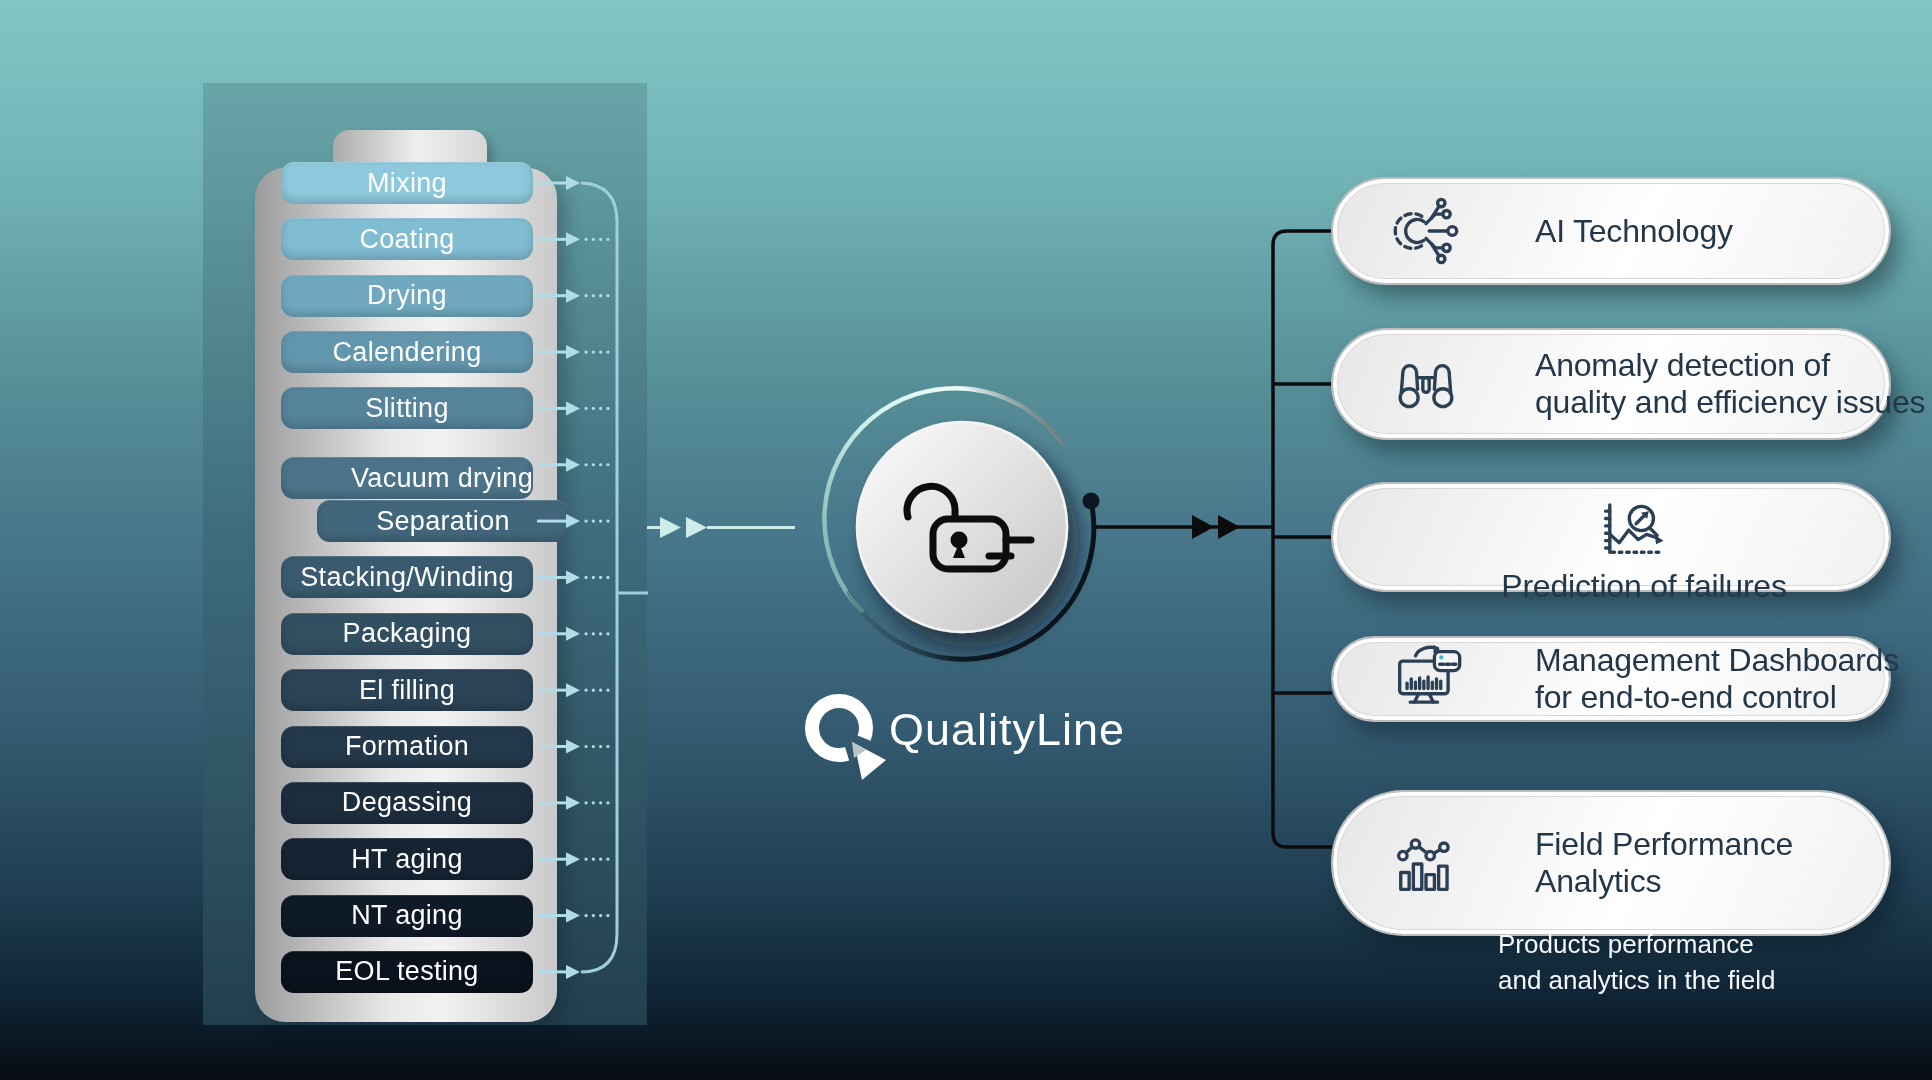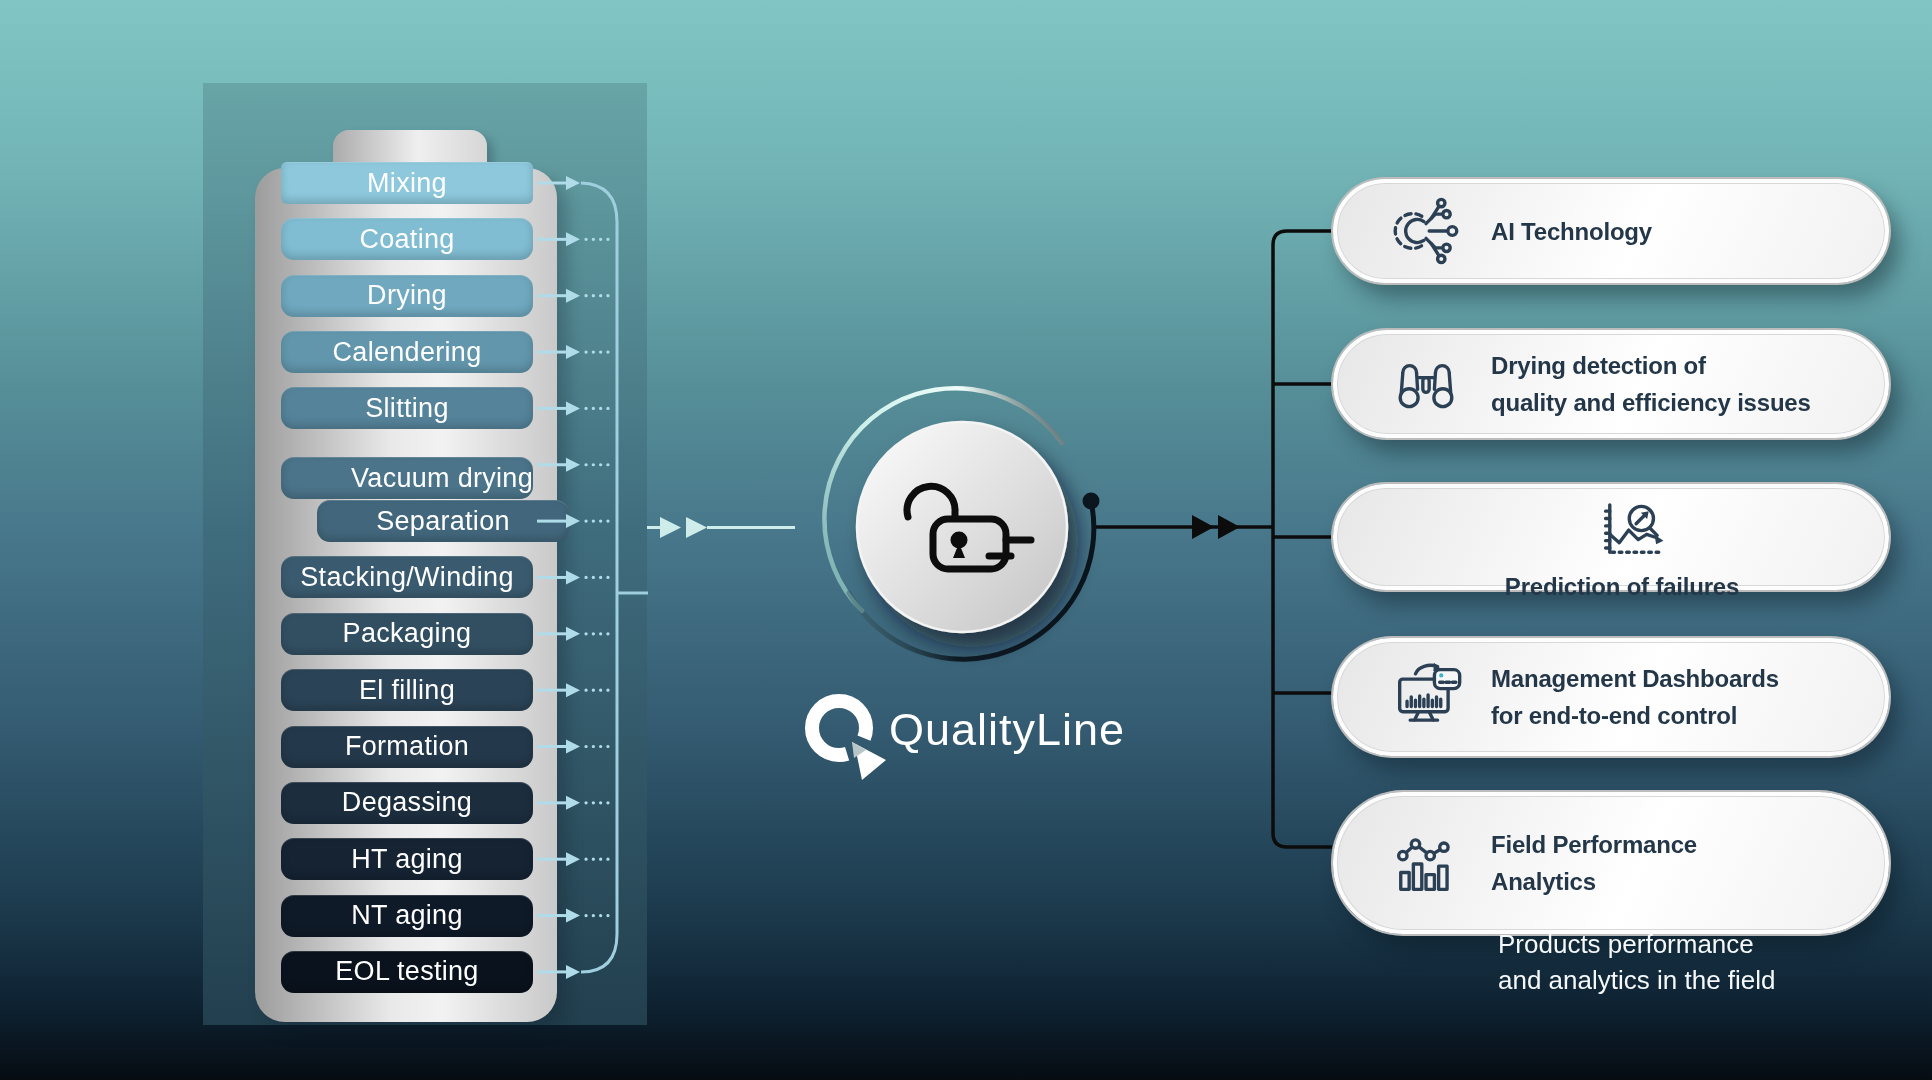--- a/index.html
+++ b/index.html
@@ -49,38 +49,38 @@
     background:linear-gradient(115deg,#e7e7e7 0%,#ffffff 55%,#f1f1f1 100%);
     border:4px solid #fdfdfd;
     box-shadow:0 0 0 2px #bcbcbc, 10px 14px 22px rgba(8,22,32,.42),
                inset 0 0 0 1px #d8d8d8;
     display:flex;align-items:center;box-sizing:border-box;
   }
   .icon-slot{width:86px;height:80px;margin-left:46px;flex:none;
     display:flex;align-items:center;justify-content:center;}
   .card-text{margin-left:22px;}
   .card-line{
-    color:#233749;font-size:24px;font-weight:bold;line-height:37px;
-    white-space:nowrap;letter-spacing:-.2px;
+    color:#233749;font-size:32px;font-weight:normal;line-height:37px;
+    white-space:nowrap;letter-spacing:-.2px;margin-left:44px;
   }
   .caption{position:absolute;left:1498px;top:926px;}
   .caption-line{color:#f4f8fa;font-size:26px;line-height:36px;white-space:nowrap;}
 </style>
 </head>
 <body>
 
 <div class="stage">
 
   <div class="battery-column"></div>
   <div class="battery-cap"></div>
   <div class="battery-body"></div>
 
   <div id="pills">
 
-      <div class="pill" style="top: 162px; background: rgb(141, 200, 220); border-radius: 6px;">
+      <div class="pill" style="top: 162px; background: rgb(141, 200, 220);">
         <span class="pill-label">Mixing</span>
       </div>
 
       <div class="pill" style="top: 218.35px; background: rgb(128, 188, 210);">
         <span class="pill-label">Coating</span>
       </div>
 
       <div class="pill" style="top: 274.7px; background: rgb(111, 168, 191); text-align: center;">
         <span class="pill-label">Drying</span>
       </div>
@@ -279,21 +279,21 @@
           <svg width="80" height="80" viewBox="0 0 76 76">
    <circle cx="22" cy="51" r="8.5" fill="none" stroke="#2B4054" stroke-width="3.2" stroke-linecap="round" stroke-linejoin="round"></circle>
             <circle cx="54" cy="51" r="8.5" fill="none" stroke="#2B4054" stroke-width="3.2" stroke-linecap="round" stroke-linejoin="round"></circle>
    <path d="M 14.5,47 L 16,27 A 6.5 6.5 0 0 1 29,27 L 30,43" fill="none" stroke="#2B4054" stroke-width="3.2" stroke-linecap="round" stroke-linejoin="round"></path>
    <path d="M 61.5,47 L 60,27 A 6.5 6.5 0 0 0 47,27 L 46,43" fill="none" stroke="#2B4054" stroke-width="3.2" stroke-linecap="round" stroke-linejoin="round"></path>
    <path d="M 31,32 H 45" fill="none" stroke="#2B4054" stroke-width="3.2" stroke-linecap="round" stroke-linejoin="round"></path>
             <rect x="35" y="32" width="6" height="14" rx="3" fill="none" stroke="#2B4054" stroke-width="3.2" stroke-linecap="round" stroke-linejoin="round"></rect>
           </svg>
         </div>
         <div class="card-text">
-          <div class="card-line">Drying detection of</div>
+          <div class="card-line">Anomaly detection of</div>
           <div class="card-line">quality and efficiency issues</div>
         </div>
       </div>
 
       <div class="card" style="top: 484px; height: 106px; flex-direction: column;">
         <div class="icon-slot">
           <svg width="80" height="80" viewBox="0 0 76 76">
    <path d="M 15,16 V 61" fill="none" stroke="#2B4054" stroke-width="3.2" stroke-linecap="round" stroke-linejoin="round"></path>
    <path d="M 15,22 h -4 M 15,29 h -4 M 15,36 h -4 M 15,43 h -4 M 15,50 h -4 M 15,57 h -4" fill="none" stroke="#2B4054" stroke-width="3.2" stroke-linecap="round" stroke-linejoin="round"></path>
    <path d="M 17,61 H 64" fill="none" stroke="#2B4054" stroke-width="3.2" stroke-linecap="round" stroke-linejoin="round" stroke-dasharray="2.5 4.5"></path>
@@ -304,21 +304,21 @@
    <path d="M 40,34 L 49,25" fill="none" stroke="#2B4054" stroke-width="3.2" stroke-linecap="round" stroke-linejoin="round"></path>
    <polygon points="52,22 44.5,23.5 50.5,29.5" fill="#2B4054"></polygon>
           </svg>
         </div>
         <div class="card-text">
           <div class="card-line">Prediction of failures</div>
           <div class="card-line"></div>
         </div>
       </div>
 
-      <div class="card" style="top: 638px; height: 118px;">
+      <div class="card" style="top: 638px; height: 82px;">
         <div class="icon-slot">
           <svg width="80" height="80" viewBox="0 0 76 76">
    <rect x="13" y="21" width="46" height="31" rx="3" fill="none" stroke="#2B4054" stroke-width="3.2" stroke-linecap="round" stroke-linejoin="round"></rect>
    <path d="M 20,47 v -5 M 24,47 v -9 M 28,47 v -6 M 32,47 v -10 M 36,47 v -7 M 40,47 v -11 M 44,47 v -6 M 48,47 v -9 M 52,47 v -7" fill="none" stroke="#2B4054" stroke-width="3.2" stroke-linecap="round" stroke-linejoin="round"></path>
    <path d="M 31,52 L 27,60 M 41,52 L 45,60 M 23,60 H 49" fill="none" stroke="#2B4054" stroke-width="3.2" stroke-linecap="round" stroke-linejoin="round"></path>
    <path d="M 28,16 A 15 11 0 0 1 49,9" fill="none" stroke="#2B4054" stroke-width="3.2" stroke-linecap="round" stroke-linejoin="round"></path>
    <polygon points="53,12 45.5,5.5 45,13.5" fill="#2B4054"></polygon>
    <rect x="46" y="12" width="24" height="18" rx="5.5" fill="#f6f6f6" stroke="#2B4054" stroke-width="3.2"></rect>
    <circle cx="52.5" cy="17.5" r="2" fill="#3FB3C9"></circle>
    <path d="M 51,24 h 3.4 M 57,24 h 3.4 M 63,24 h 3.4" fill="none" stroke="#2B4054" stroke-width="3.2" stroke-linecap="round" stroke-linejoin="round"></path>

